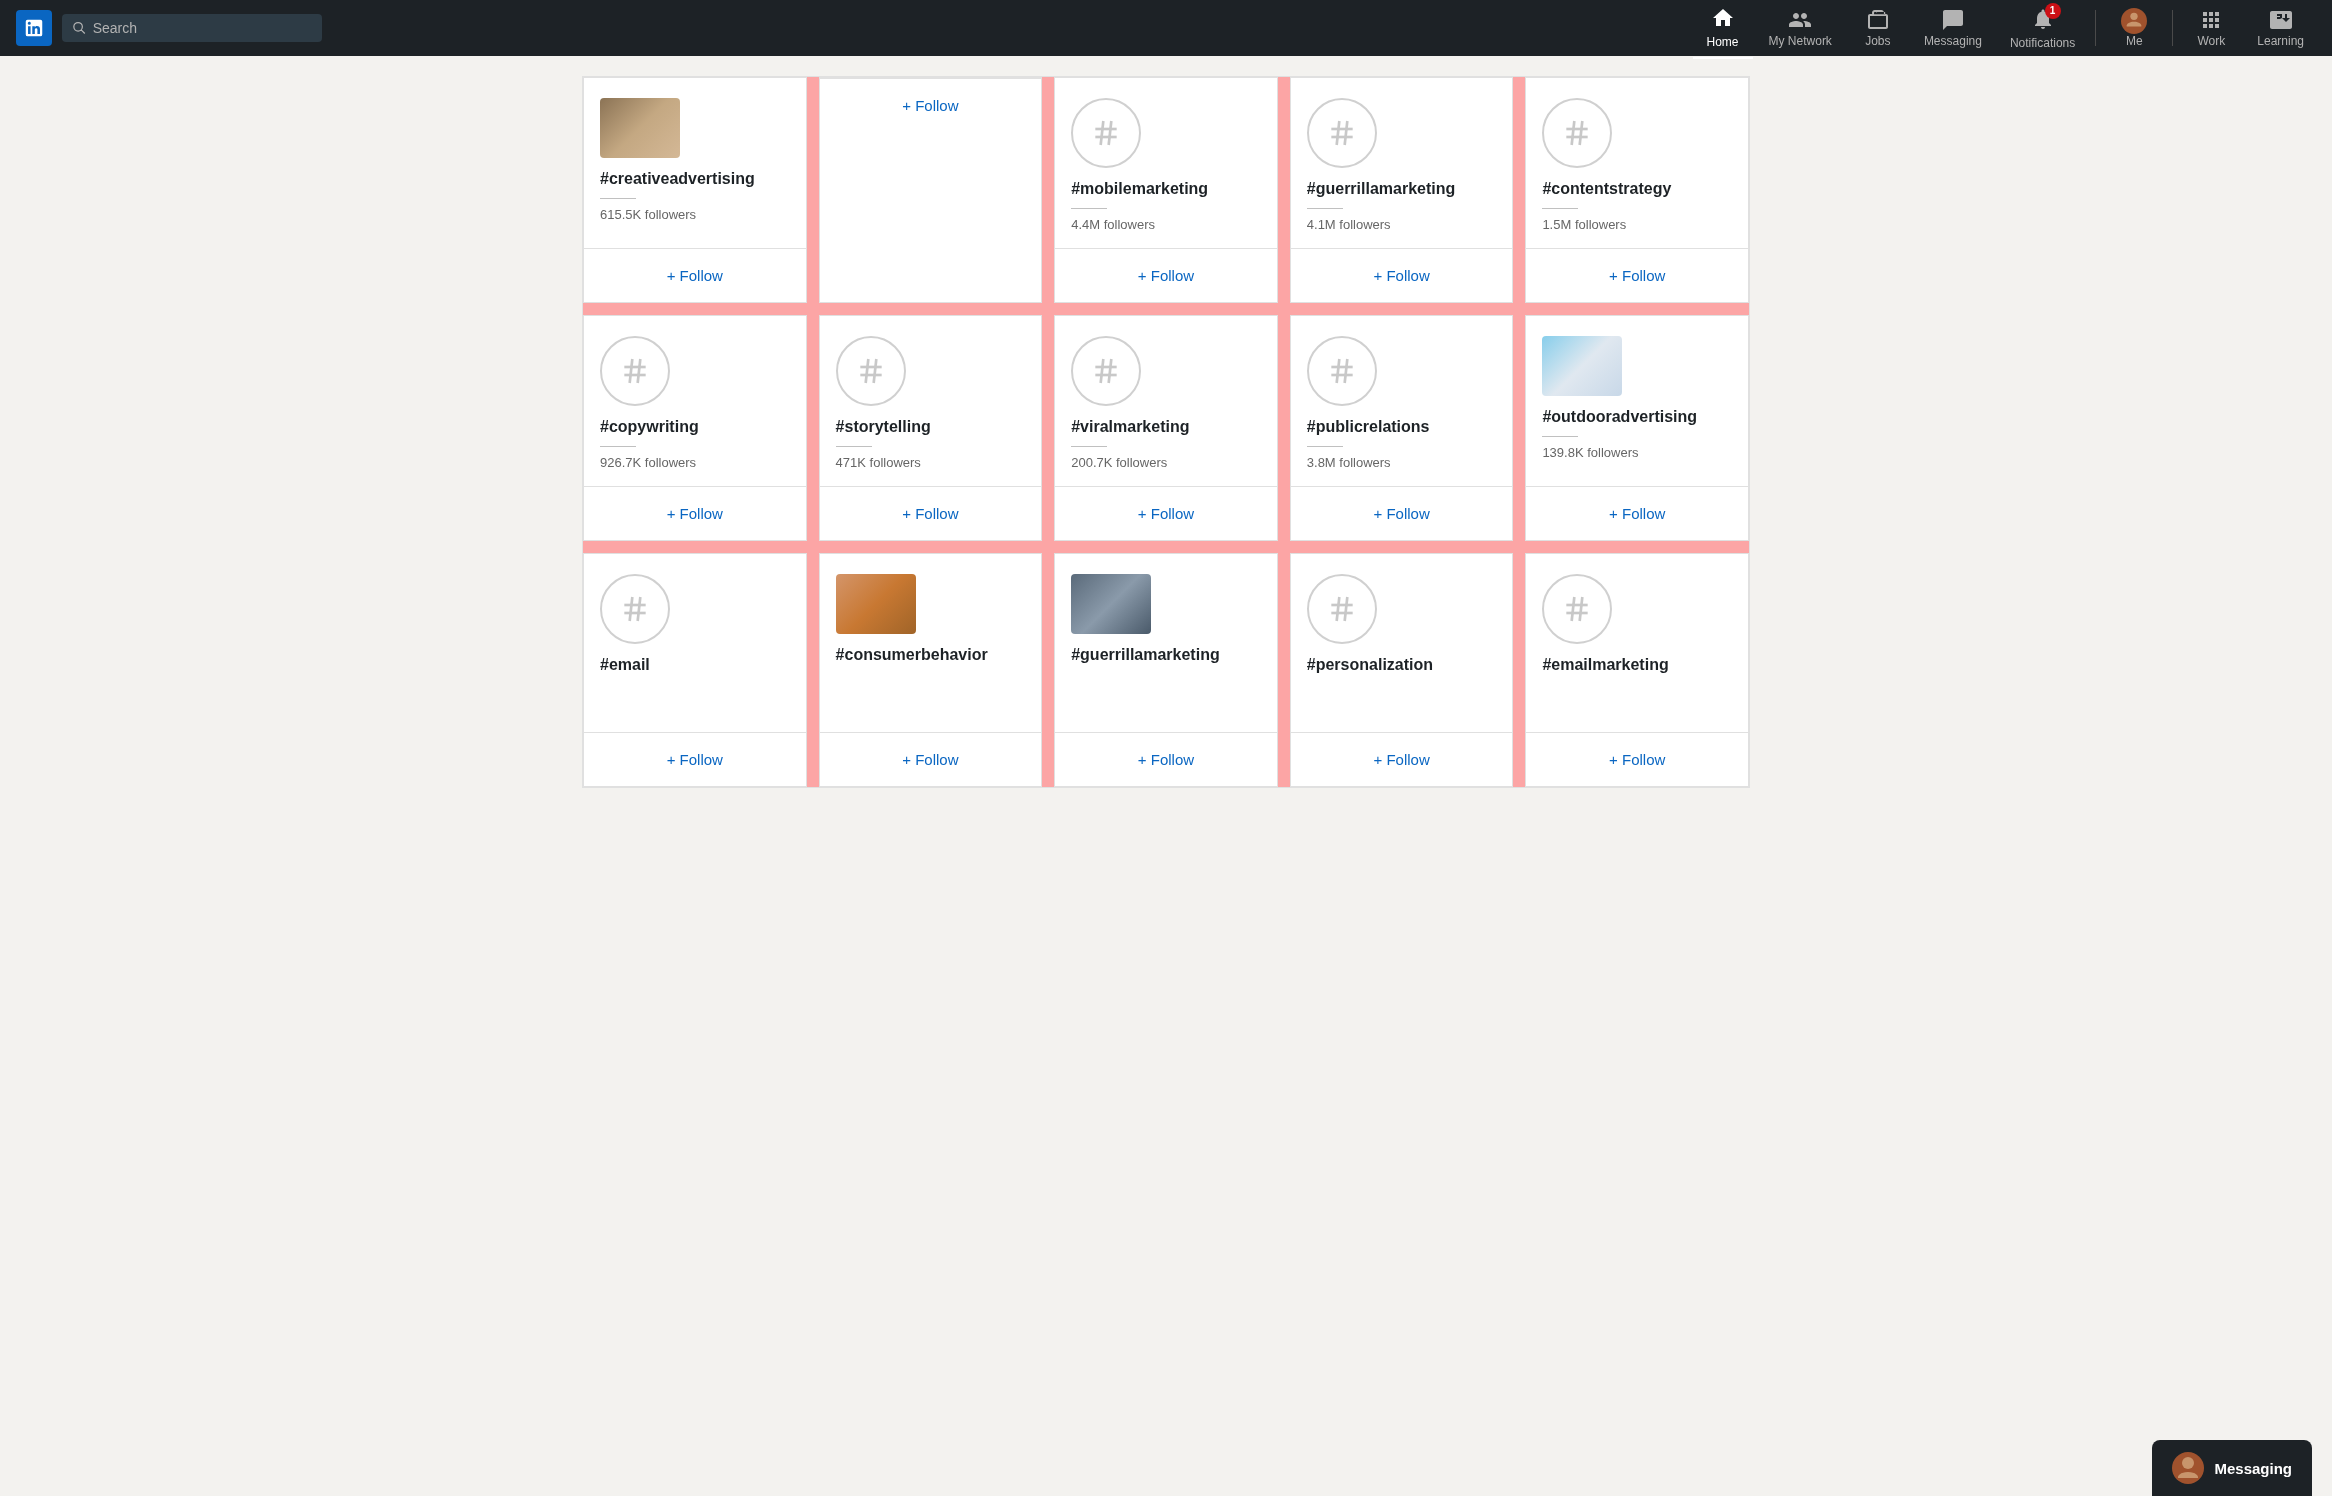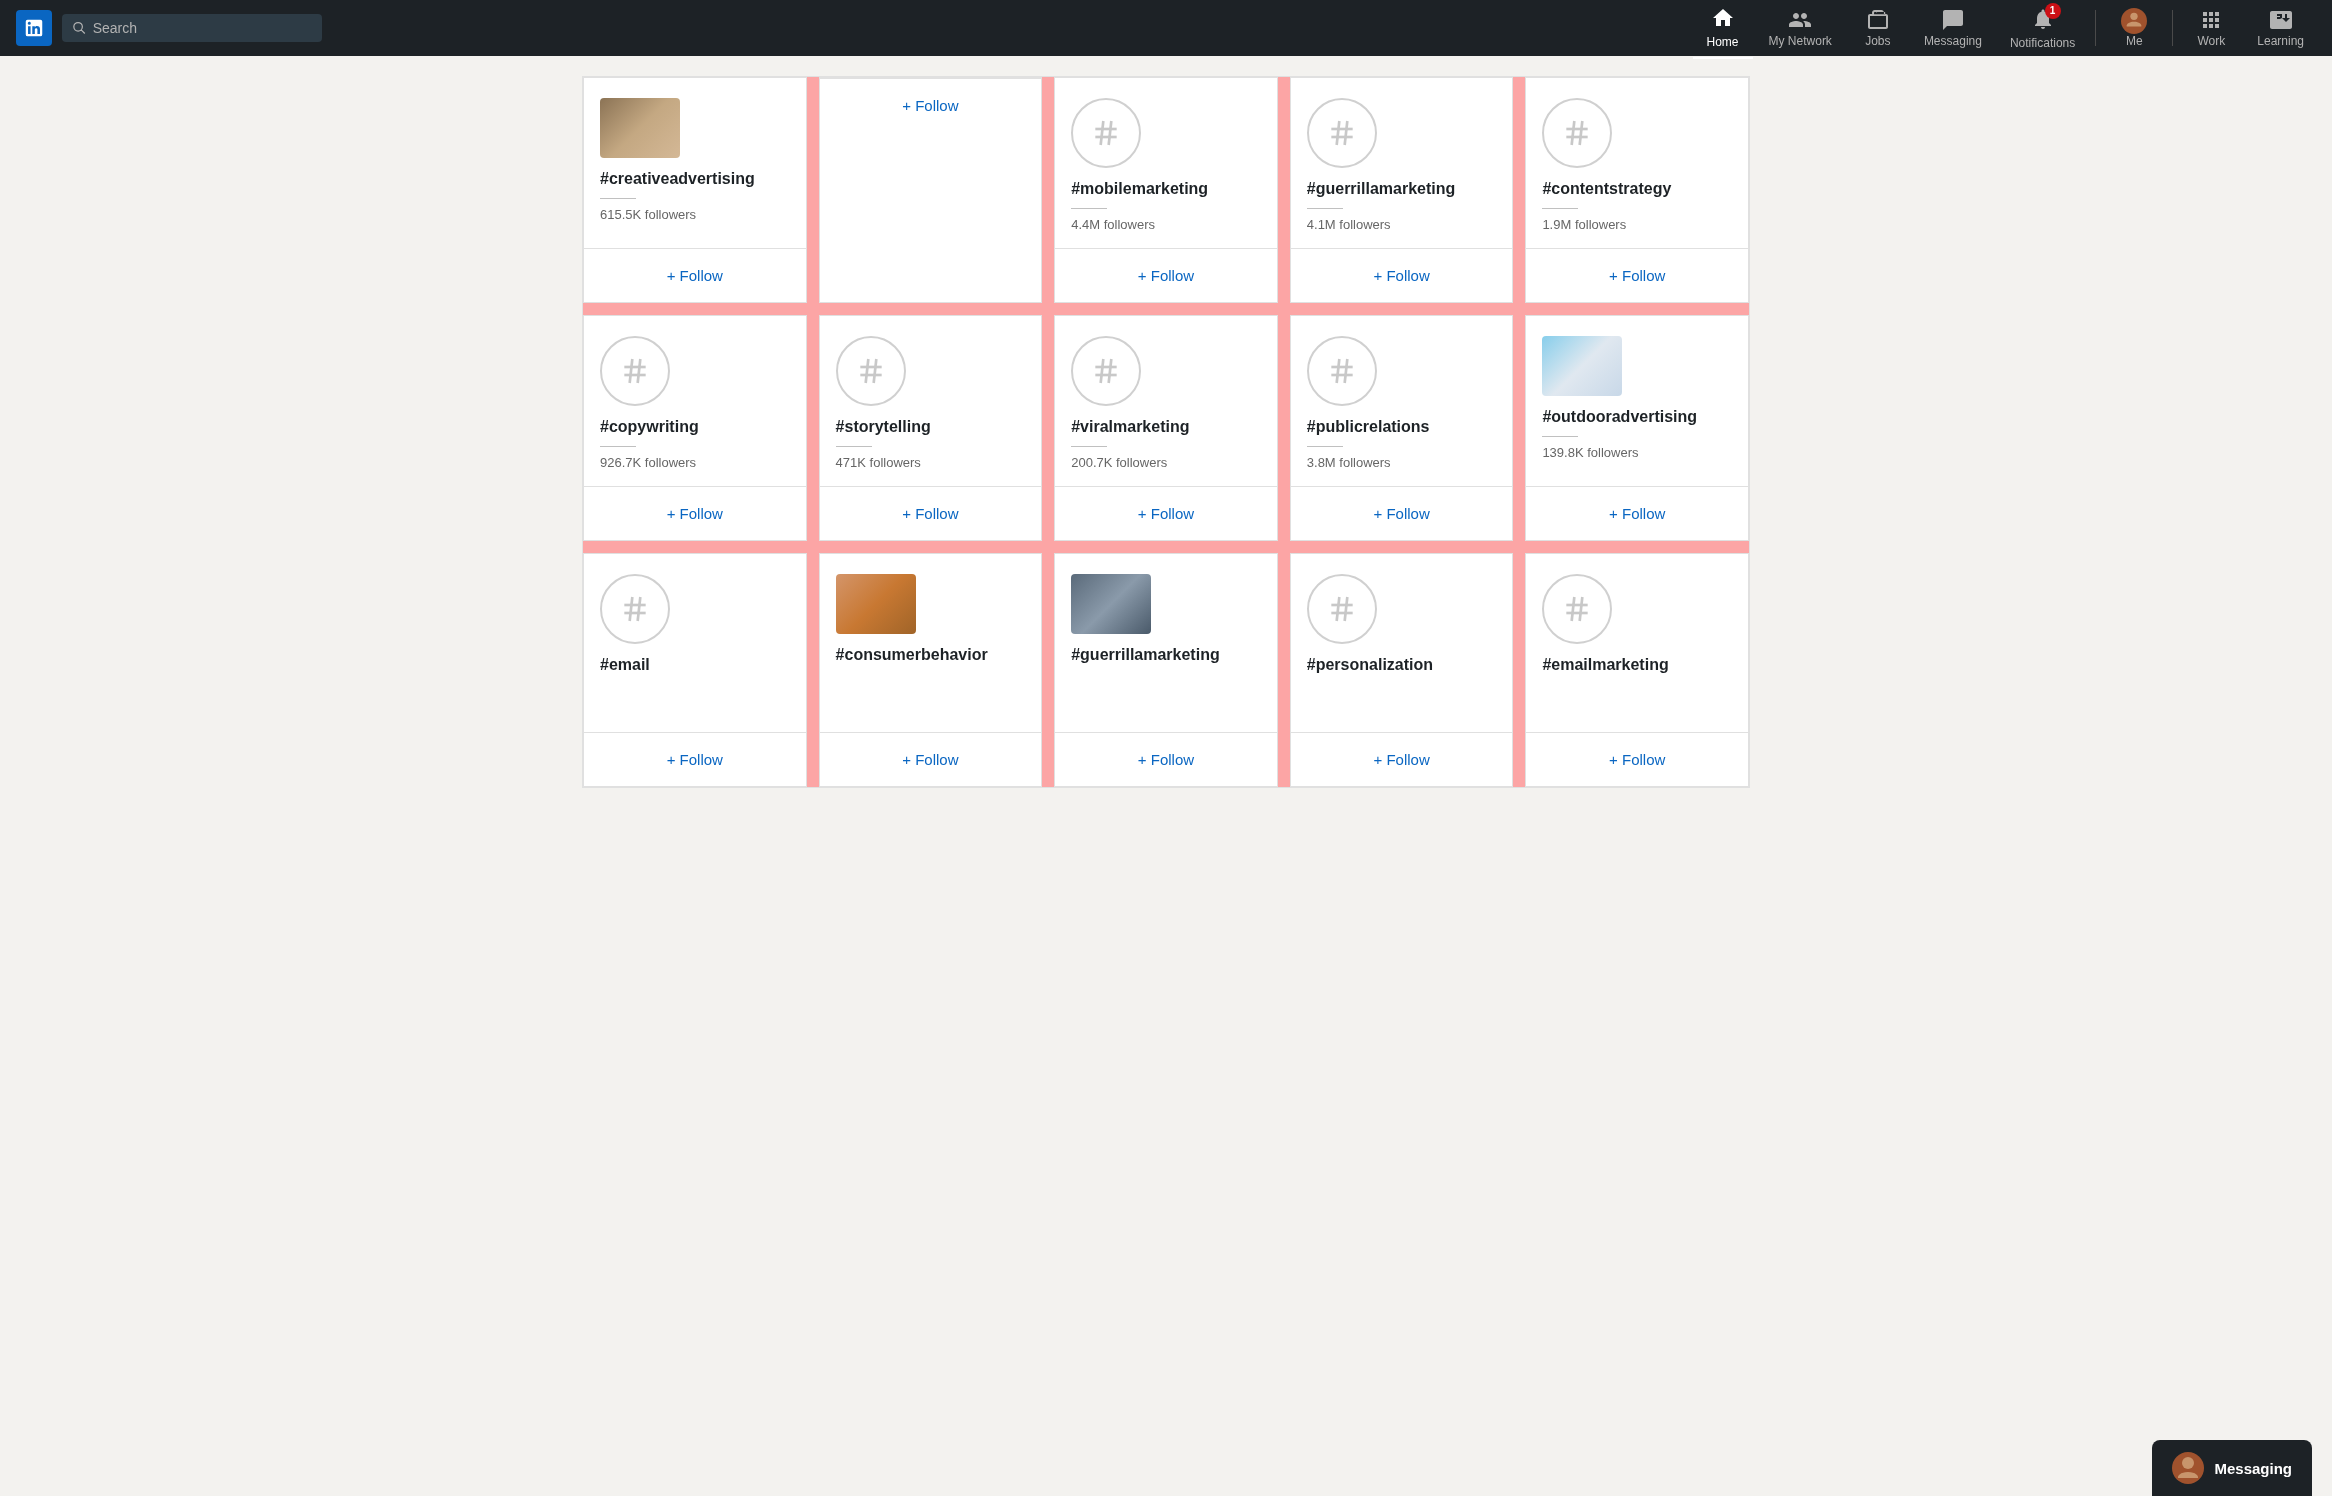--- a/index.html
+++ b/index.html
@@ -415,21 +415,21 @@
         <svg viewBox="0 0 24 24" fill="none" stroke="#c8c8c8" stroke-width="2">
           <line x1="4" y1="9" x2="20" y2="9"></line>
           <line x1="4" y1="15" x2="20" y2="15"></line>
           <line x1="10" y1="3" x2="8" y2="21"></line>
           <line x1="16" y1="3" x2="14" y2="21"></line>
         </svg>
       </div>
       <div class="hashtag-name">#contentstrategy</div>
 
     <div class="followers-divider"></div>
-    <div class="followers-text">1.9M followers</div>
+    <div class="followers-text">1.5M followers</div>
 
     </div>
     <div class="follow-btn-wrap">
       <button class="follow-btn">+ Follow</button>
     </div>
   </div>
       <div class="hashtag-card">
     <div class="card-top">
 
       <div class="hashtag-placeholder">

